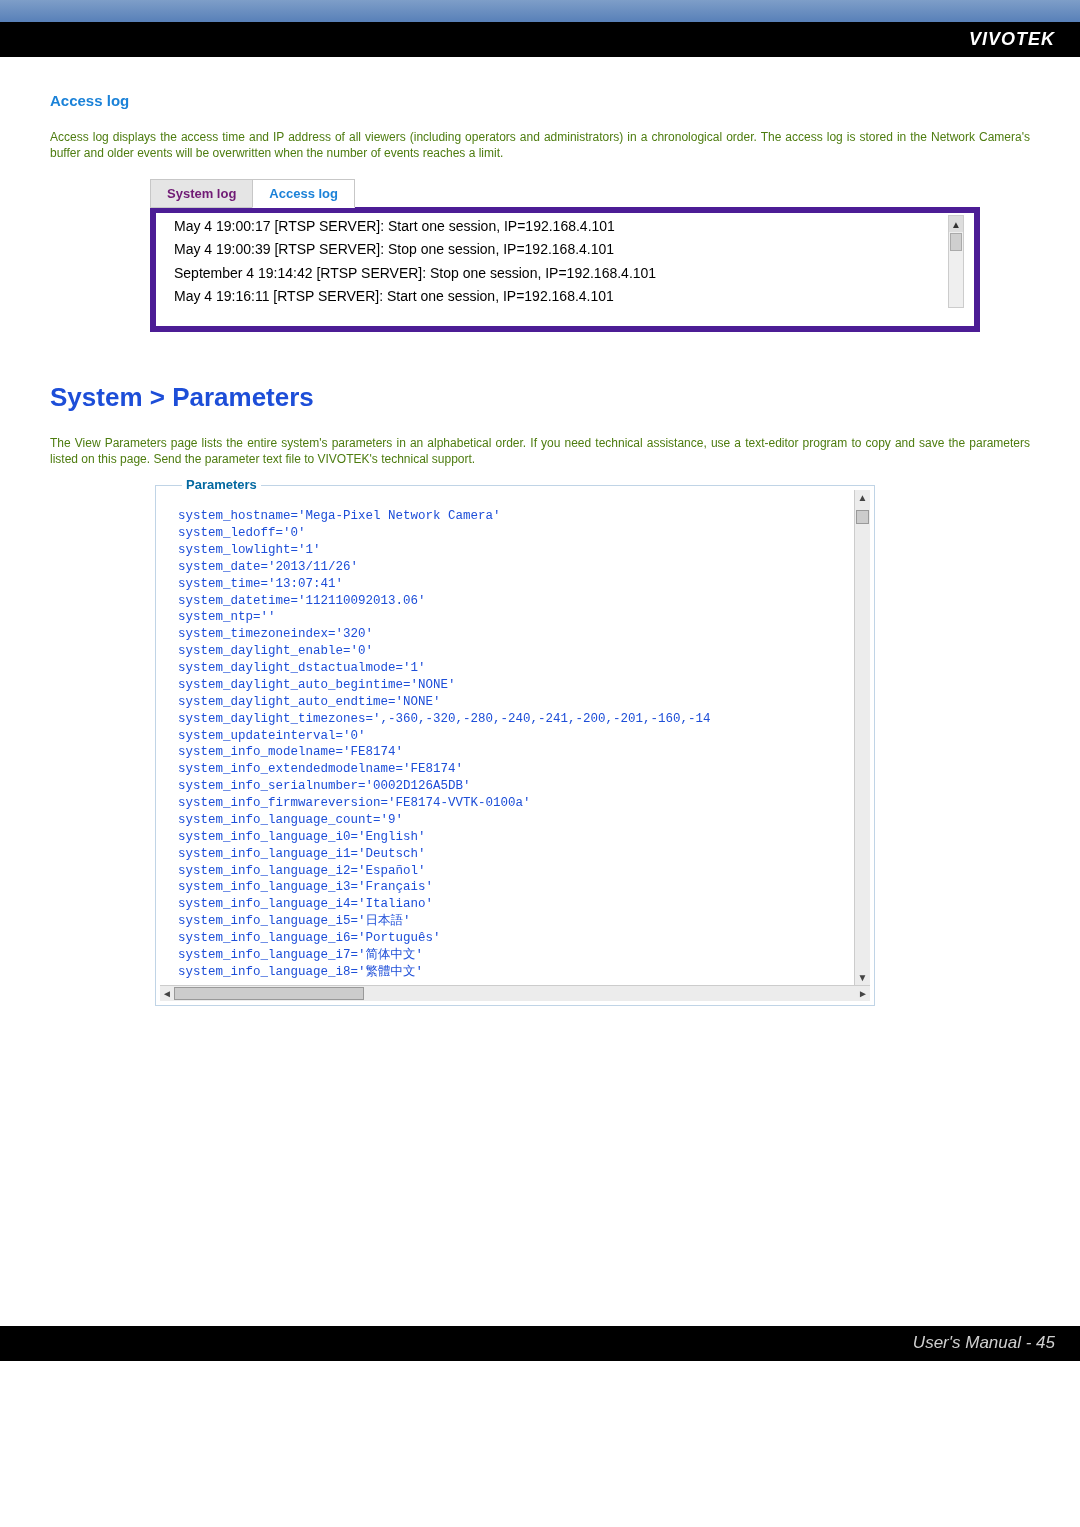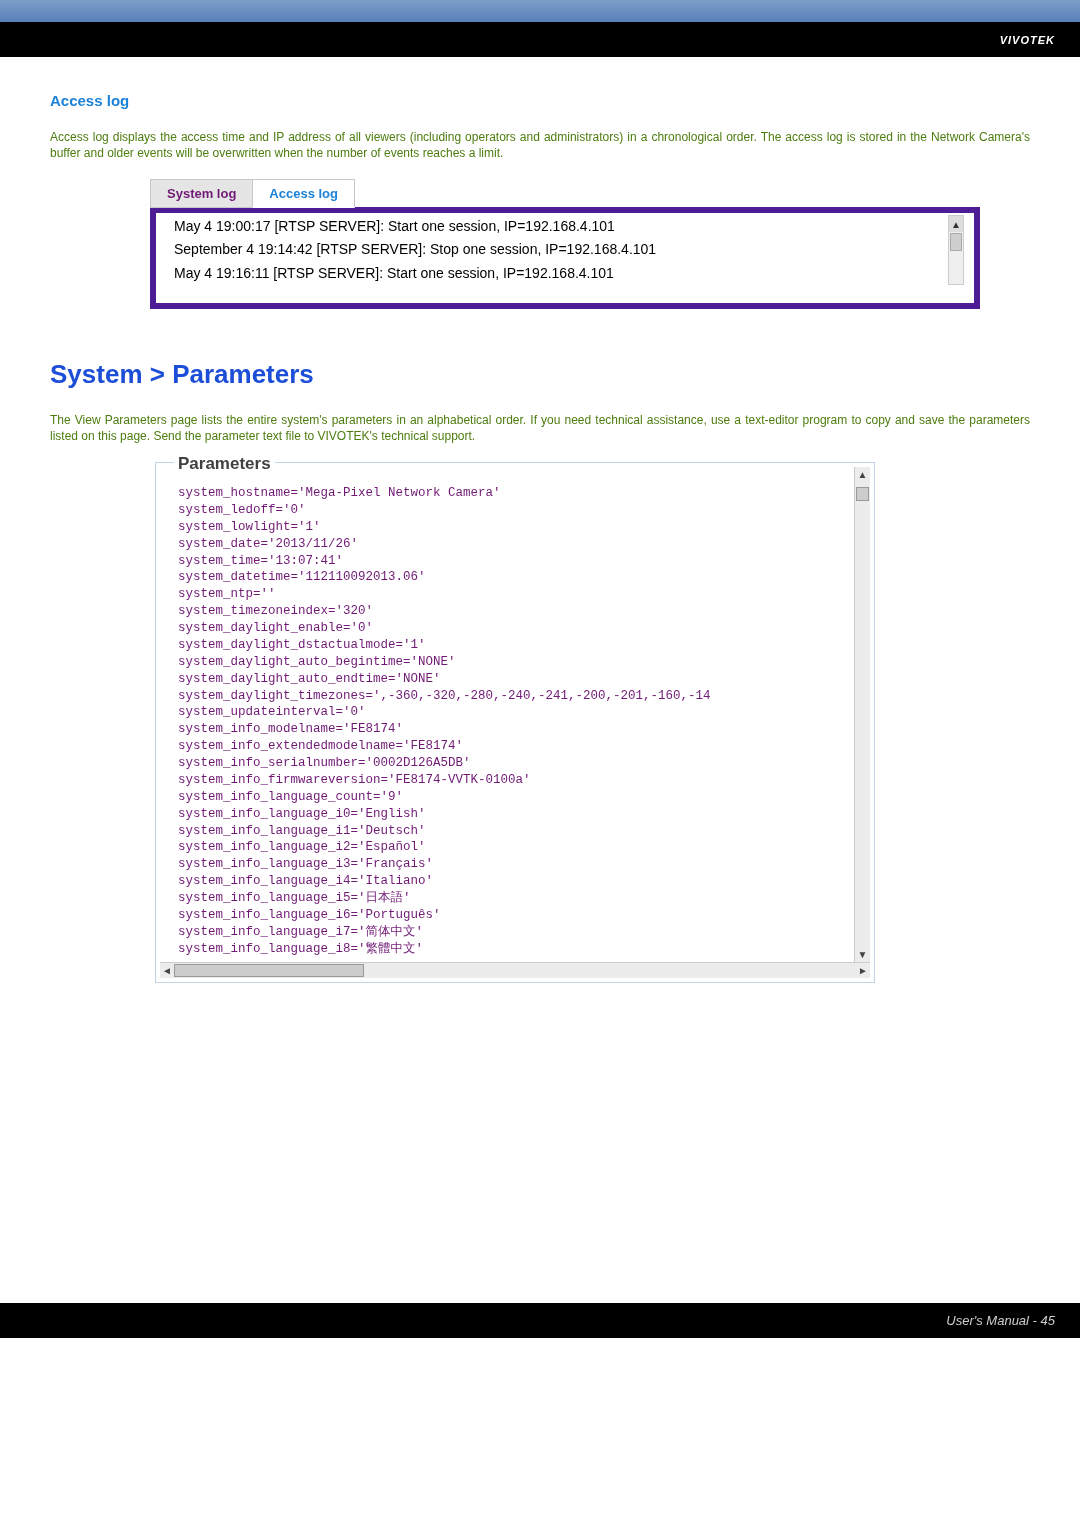--- a/index.html
+++ b/index.html
@@ -1,43 +1,43 @@
 <!DOCTYPE html>
 <html><head>
 <meta charset="utf-8">
 <style>
 * { margin:0; padding:0; box-sizing:border-box }
 body { font-family:Arial,Helvetica,sans-serif; background:#fff; width:1080px }
 .top-bar { height:22px; background:linear-gradient(180deg,#7e9ec8 0%,#5880b8 100%) }
-.brand-bar { height:35px; background:#000; color:#fff; display:flex; align-items:center; justify-content:flex-end; padding-right:25px; font-style:italic; font-weight:bold; font-size:11px; letter-spacing:1px }
+.brand-bar { height:35px; background:#000; color:#fff; display:flex; align-items:center; justify-content:flex-end; padding-right:25px; font-style:italic; font-weight:bold; font-size:18px; letter-spacing:1px }
 .content { padding:35px 50px 60px }
 .subhead { color:#1b82d8; font-weight:bold; font-size:15px; margin-bottom:20px }
 .body-text { color:#4d7c0f; font-size:12px; line-height:1.35; margin-bottom:18px; text-align:justify }
 .log-tabs { margin-left:100px; width:830px }
 .tabs-row { display:flex }
 .tab { background:#e5e5e5; border:1px solid #c7c7c7; color:#701a75; font-weight:bold; font-size:13px; padding:6px 16px; margin-right:-1px }
 .tab.active { background:#fff; color:#1b82d8; border-bottom-color:#fff; position:relative; z-index:2 }
 .log-body { border:6px solid #4c1d95; margin-top:-1px; padding:2px 10px 18px 18px; display:flex }
 .log-lines { flex:1; font-size:14px; color:#000; line-height:1.65 }
 .scroll-v { width:16px; background:#efefef; border:1px solid #ccc; position:relative }
 .scroll-v .arrow { height:16px; background:#ddd; display:flex; align-items:center; justify-content:center; font-size:10px; color:#333 }
 .scroll-v .thumb { position:absolute; top:17px; left:1px; right:1px; height:18px; background:#cfcfcf; border:1px solid #aaa }
 .h2 { color:#1d4ed8; font-size:26px; font-weight:bold; margin:50px 0 22px }
 .params-box { margin-left:105px; width:720px; border:1px solid #c0d4e6; position:relative; padding:4px }
-.params-box .legend { position:absolute; top:-9px; left:18px; background:#fff; padding:0 4px; color:#404040; font-weight:bold; font-size:17px }
+.params-box .legend { position:absolute; top:-9px; left:26px; background:#fff; padding:0 4px; color:#0369a1; font-weight:bold; font-size:13px }
 .params-inner { display:flex }
-.params-text { flex:1; padding:18px 6px 4px 18px; font-family:"Courier New",monospace; font-size:12.5px; color:#701a75; line-height:1.35; white-space:pre; overflow:hidden }
+.params-text { flex:1; padding:18px 6px 4px 18px; font-family:"Courier New",monospace; font-size:12.5px; color:#1d4ed8; line-height:1.35; white-space:pre; overflow:hidden }
 .params-vbar { width:16px; background:#ececec; border-left:1px solid #ccc; position:relative }
 .params-vbar .arrow { height:14px; display:flex; align-items:center; justify-content:center; font-size:10px; color:#444 }
 .params-vbar .thumb { position:absolute; top:20px; left:1px; right:1px; height:14px; background:#ccc; border:1px solid #999 }
 .params-hbar { height:16px; background:#ececec; border-top:1px solid #ccc; display:flex }
 .params-hbar .arrow { width:14px; display:flex; align-items:center; justify-content:center; font-size:10px; color:#444 }
 .params-hbar .track { flex:1; position:relative }
 .params-hbar .thumb { position:absolute; left:0; top:1px; bottom:1px; width:190px; background:#ccc; border:1px solid #999 }
-.footer-bar { margin-top:260px; height:35px; background:#000; color:#cfcfcf; display:flex; align-items:center; justify-content:flex-end; padding-right:25px; font-style:italic; font-size:13px }
+.footer-bar { margin-top:260px; height:35px; background:#000; color:#cfcfcf; display:flex; align-items:center; justify-content:flex-end; padding-right:25px; font-style:italic; font-size:17px }
 </style>
 </head>
 <body>
 
 <div class="top-bar"></div>
 <div class="brand-bar">
   <span>VIVOTEK</span>
 </div>
 
 <div class="content">
@@ -46,20 +46,21 @@
   <p class="body-text">Access log displays the access time and IP address of all viewers (including operators and administrators) in a chronological order. The access log is stored in the Network Camera's buffer and older events will be overwritten when the number of events reaches a limit.</p>
 
   <div class="log-tabs">
     <div class="tabs-row">
       <div class="tab">System log</div>
       <div class="tab active">Access log</div>
     </div>
     <div class="log-body">
       <div class="log-lines">
         <div>May 4 19:00:17 [RTSP SERVER]: Start one session, IP=192.168.4.101</div>
+        <div>May 4 19:00:39 [RTSP SERVER]: Stop one session, IP=192.168.4.101</div>
         <div>September 4 19:14:42 [RTSP SERVER]: Stop one session, IP=192.168.4.101</div>
         <div>May 4 19:16:11 [RTSP SERVER]: Start one session, IP=192.168.4.101</div>
       </div>
       <div class="scroll-v">
         <div class="arrow">▲</div>
         <div class="thumb"></div>
       </div>
     </div>
   </div>
 

